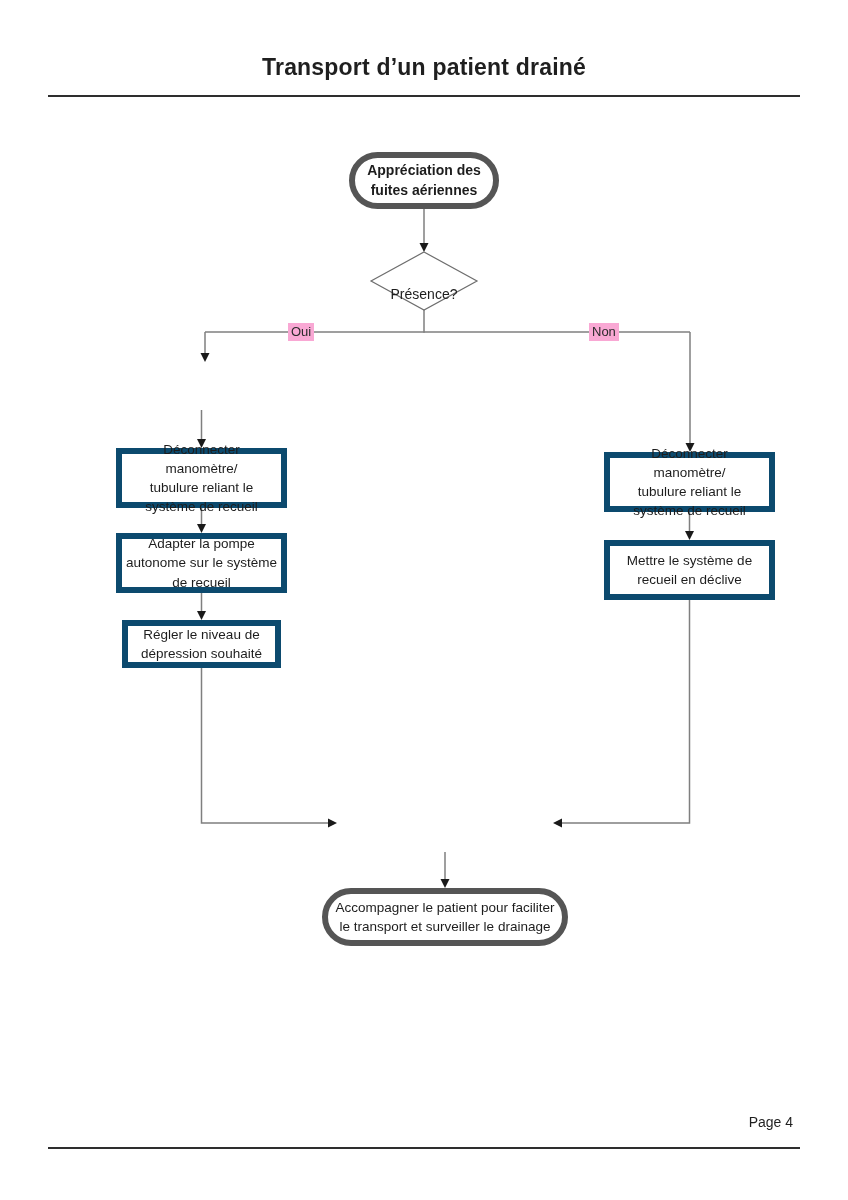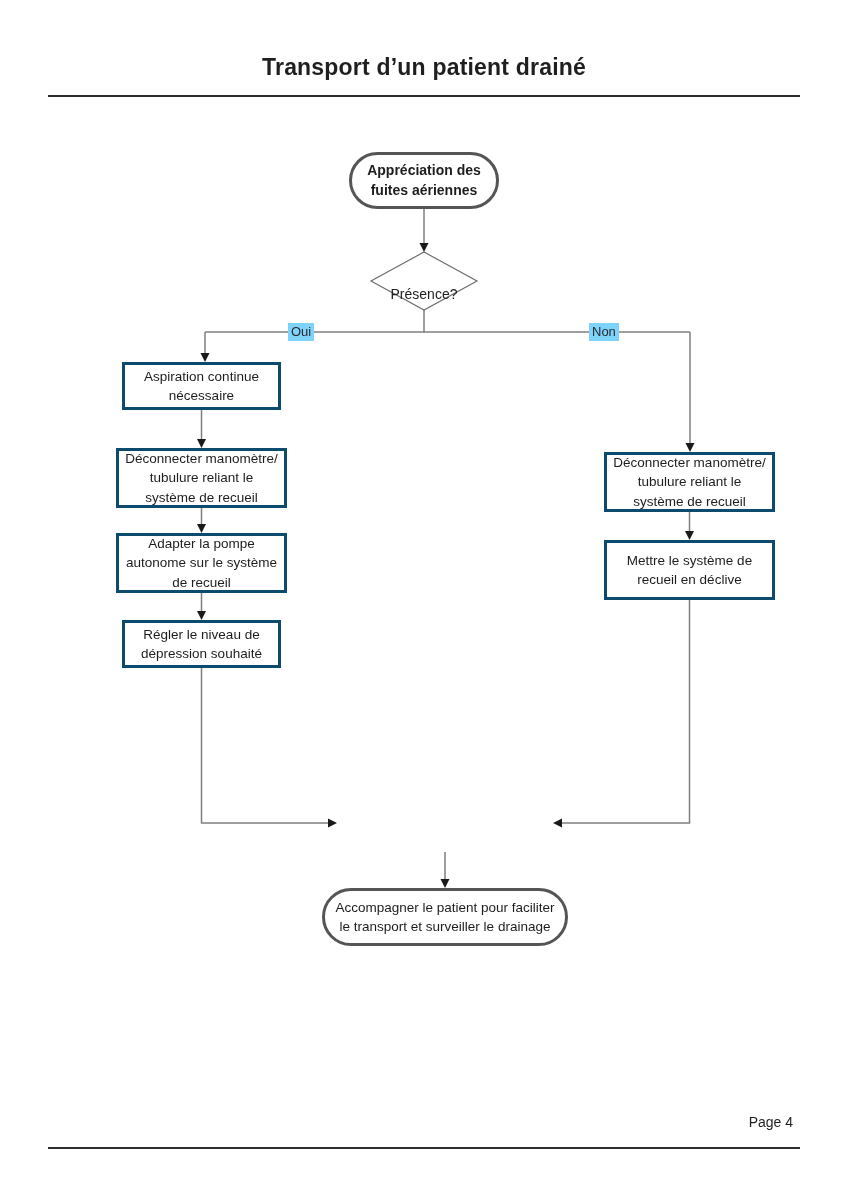--- a/index.html
+++ b/index.html
@@ -50,21 +50,21 @@
     pointer-events: none;
   }
   .node {
     position: absolute;
     box-sizing: border-box;
     display: flex;
     align-items: center;
     justify-content: center;
     text-align: center;
     background: #ffffff;
-    border: 3px solid #0c4a6e;
+    border: 6px solid #0c4a6e;
     font-size: 13.5px;
     line-height: 1.42;
     white-space: pre-line;
     color: #1d1d1d;
     padding: 2px 4px;
   }
   .stadium {
     border-radius: 29px;
     border-color: #555555;
   }
@@ -91,21 +91,21 @@
   .box-l4 { left: 122px; top: 620px; width: 159px; height: 48px; }
   .box-r1 { left: 604px; top: 452px; width: 171px; height: 60px; }
   .box-r2 { left: 604px; top: 540px; width: 171px; height: 60px; }
   .box-warning {
     left: 337px; top: 795px; width: 216px; height: 57px;
     font-size: 14px;
     letter-spacing: 0.3px;
   }
   .edge-label {
     position: absolute;
-    background: #7dd3fc;
+    background: #f9a8d4;
     font-size: 13px;
     color: #2a2a2a;
     padding: 0 3px;
     line-height: 18px;
     height: 18px;
   }
   .lbl-oui { left: 288px; top: 323px; }
   .lbl-non { left: 589px; top: 323px; }
 </style>
 </head>
@@ -147,22 +147,20 @@
   </svg>
 
   <div class="node stadium start-node">Appréciation des
 fuites aériennes</div>
 
   <div class="decision-label">Présence?</div>
 
   <span class="edge-label lbl-oui">Oui</span>
   <span class="edge-label lbl-non">Non</span>
 
-  <div class="node box-l1">Aspiration continue
-nécessaire</div>
   <div class="node box-l2">Déconnecter manomètre/
 tubulure reliant le
 système de recueil</div>
   <div class="node box-l4">Régler le niveau de
 dépression souhaité</div>
   <div class="node box-l3">Adapter la pompe
 autonome sur le système
 de recueil</div>
 
   <div class="node box-r1">Déconnecter manomètre/

